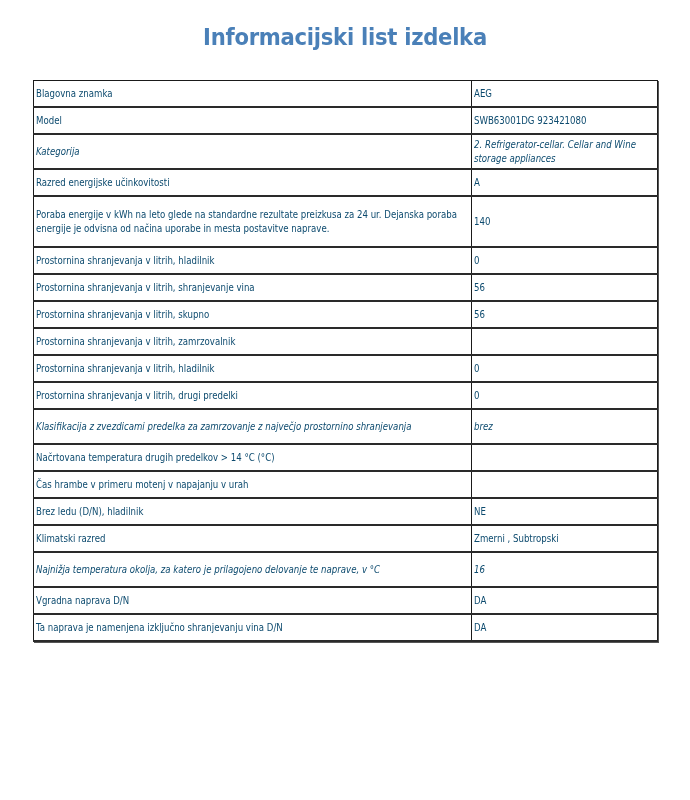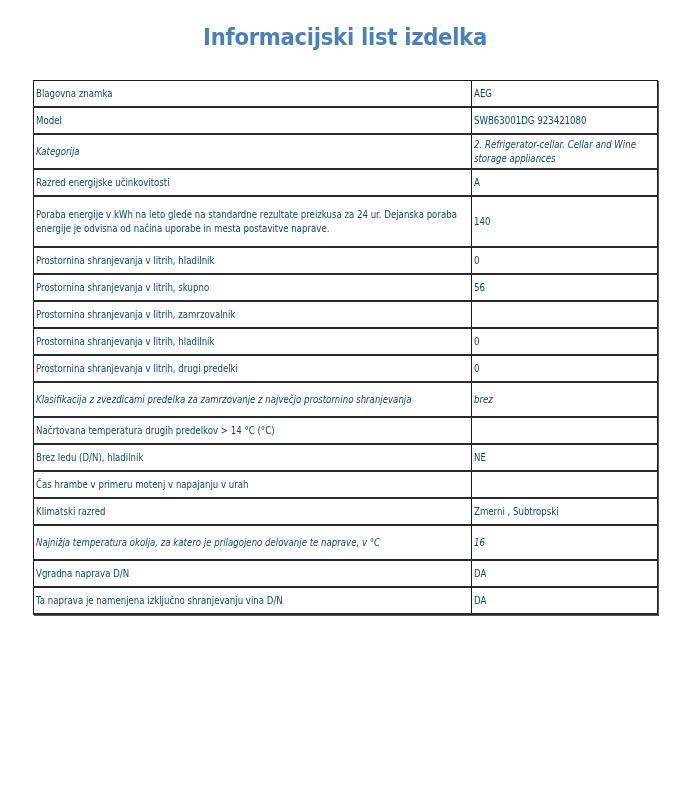--- a/index.html
+++ b/index.html
@@ -91,20 +91,24 @@
     </tr>
     <tr class="h52">
       <td><span>Poraba energije v kWh na leto glede na standardne rezultate preizkusa za 24 ur. Dejanska poraba energije je odvisna od načina uporabe in mesta postavitve naprave.</span></td>
       <td><span>140</span></td>
     </tr>
     <tr class="h28">
       <td><span>Prostornina shranjevanja v litrih, hladilnik</span></td>
       <td><span>0</span></td>
     </tr>
     <tr class="h28">
+      <td><span>Prostornina shranjevanja v litrih, shranjevanje vina</span></td>
+      <td><span>56</span></td>
+    </tr>
+    <tr class="h28">
       <td><span>Prostornina shranjevanja v litrih, skupno</span></td>
       <td><span>56</span></td>
     </tr>
     <tr class="h28">
       <td><span>Prostornina shranjevanja v litrih, zamrzovalnik</span></td>
       <td><span></span></td>
     </tr>
     <tr class="h28">
       <td><span>Prostornina shranjevanja v litrih, hladilnik</span></td>
       <td><span>0</span></td>
@@ -115,26 +119,26 @@
     </tr>
     <tr class="h36">
       <td><span>Klasifikacija z zvezdicami predelka za zamrzovanje z največjo prostornino shranjevanja</span></td>
       <td><span>brez</span></td>
     </tr>
     <tr class="h28">
       <td><span>Načrtovana temperatura drugih predelkov &gt; 14 °C (°C)</span></td>
       <td><span></span></td>
     </tr>
     <tr class="h28">
+      <td><span>Čas hrambe v primeru motenj v napajanju v urah</span></td>
+      <td><span></span></td>
+    </tr>
+    <tr class="h28">
       <td><span>Brez ledu (D/N), hladilnik</span></td>
       <td><span>NE</span></td>
-    </tr>
-    <tr class="h28">
-      <td><span>Čas hrambe v primeru motenj v napajanju v urah</span></td>
-      <td><span></span></td>
     </tr>
     <tr class="h28">
       <td><span>Klimatski razred</span></td>
       <td><span>Zmerni , Subtropski</span></td>
     </tr>
     <tr class="h36">
       <td><span>Najnižja temperatura okolja, za katero je prilagojeno delovanje te naprave, v °C</span></td>
       <td><span>16</span></td>
     </tr>
     <tr class="h28">

